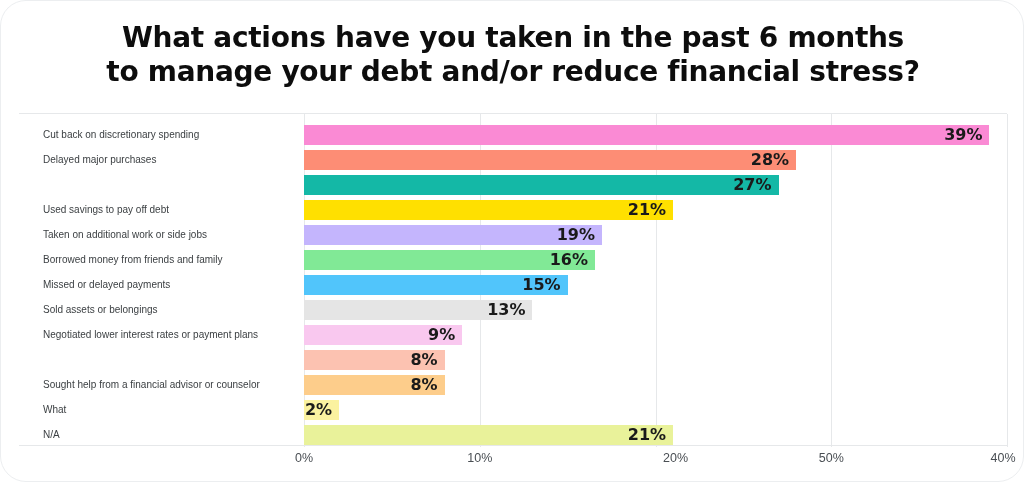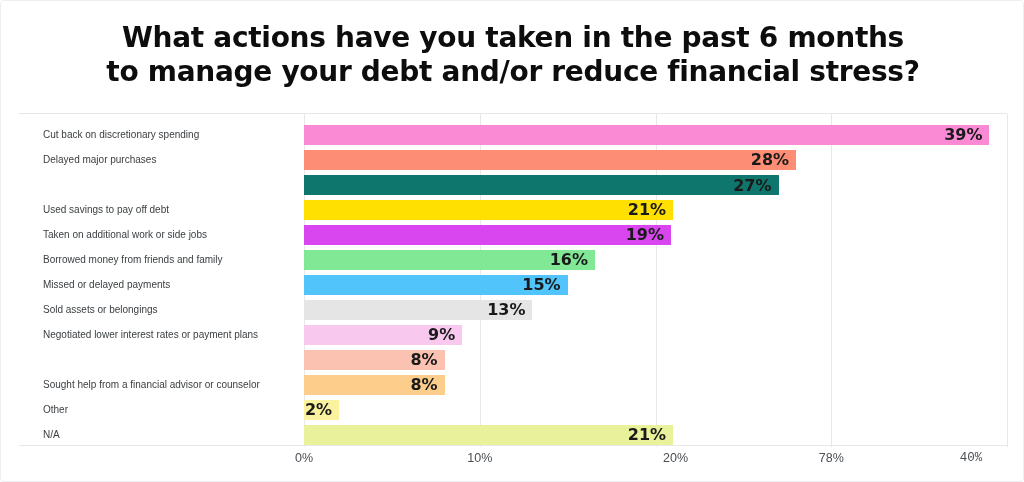--- a/index.html
+++ b/index.html
@@ -9,21 +9,21 @@
     height: 482px;
     background: #ffffff;
     font-family: "Liberation Sans", sans-serif;
   }
 
   #card {
     position: relative;
     width: 1024px;
     height: 482px;
     background: #ffffff;
-    border-radius: 4px;
+    border-radius: 26px;
     border: 1px solid #eceef0;
     overflow: hidden;
     padding-left: 31px;
   }
 
   
   #title-block {
     position: absolute;
     left: 0;
     top: 20px;
@@ -161,37 +161,37 @@
         <div class="row">
           <div class="row-label">Delayed major purchases</div>
           <div class="bar-track">
             <div class="bar" style="width: 492.1px; background: rgb(253, 141, 117);">
               <span class="bar-value">28%</span>
             </div>
           </div>
         </div>
         <div class="row">
           <div class="bar-track">
-            <div class="bar" style="width: 474.525px; background: #0f766e; align-items: flex-end;">
+            <div class="bar" style="width: 474.525px; background: #14b8a6;">
               <span class="bar-value">27%</span>
             </div>
           </div>
         </div>
         <div class="row">
           <div class="row-label">Used savings to pay off debt</div>
           <div class="bar-track">
             <div class="bar" style="width: 369.075px; background: rgb(255, 224, 0);">
               <span class="bar-value">21%</span>
             </div>
           </div>
         </div>
         <div class="row">
           <div class="row-label">Taken on additional work or side jobs</div>
           <div class="bar-track">
-            <div class="bar" style="width: 367px; background: #d946ef;">
+            <div class="bar" style="width: 298px; background: #c4b5fd;">
               <span class="bar-value">19%</span>
             </div>
           </div>
         </div>
         <div class="row">
           <div class="row-label">Borrowed money from friends and family</div>
           <div class="bar-track">
             <div class="bar" style="width: 291px; background: rgb(129, 233, 150);">
               <span class="bar-value">16%</span>
             </div>
@@ -230,21 +230,21 @@
         </div>
         <div class="row">
           <div class="row-label">Sought help from a financial advisor or counselor</div>
           <div class="bar-track">
             <div class="bar" style="width: 140.6px; background: rgb(253, 205, 139);">
               <span class="bar-value">8%</span>
             </div>
           </div>
         </div>
         <div class="row">
-          <div class="row-label">Other</div>
+          <div class="row-label">What</div>
           <div class="bar-track">
             <div class="bar" style="width: 35.15px; background: rgb(251, 242, 160);">
               <span class="bar-value">2%</span>
             </div>
           </div>
         </div>
         <div class="row">
           <div class="row-label">N/A</div>
           <div class="bar-track">
             <div class="bar" style="width: 369.075px; background: rgb(233, 242, 154);">
@@ -252,17 +252,17 @@
             </div>
           </div>
         </div>
       </div>
   </div>
 
   <div id="xaxis">
       <div class="xtick" style="left: 285px;">0%</div>
       <div class="xtick" style="left: 460.75px;">10%</div>
       <div class="xtick" style="left: 636.5px; margin-left: 20px;">20%</div>
-      <div class="xtick" style="left: 812.25px;">78%</div>
-      <div class="xtick" style="left: 952px; font-family: Liberation Mono, monospace;">40%</div>
+      <div class="xtick" style="left: 812.25px;">50%</div>
+      <div class="xtick" style="left: 984px;">40%</div>
     </div>
 
 </div>
 
 </body></html>

